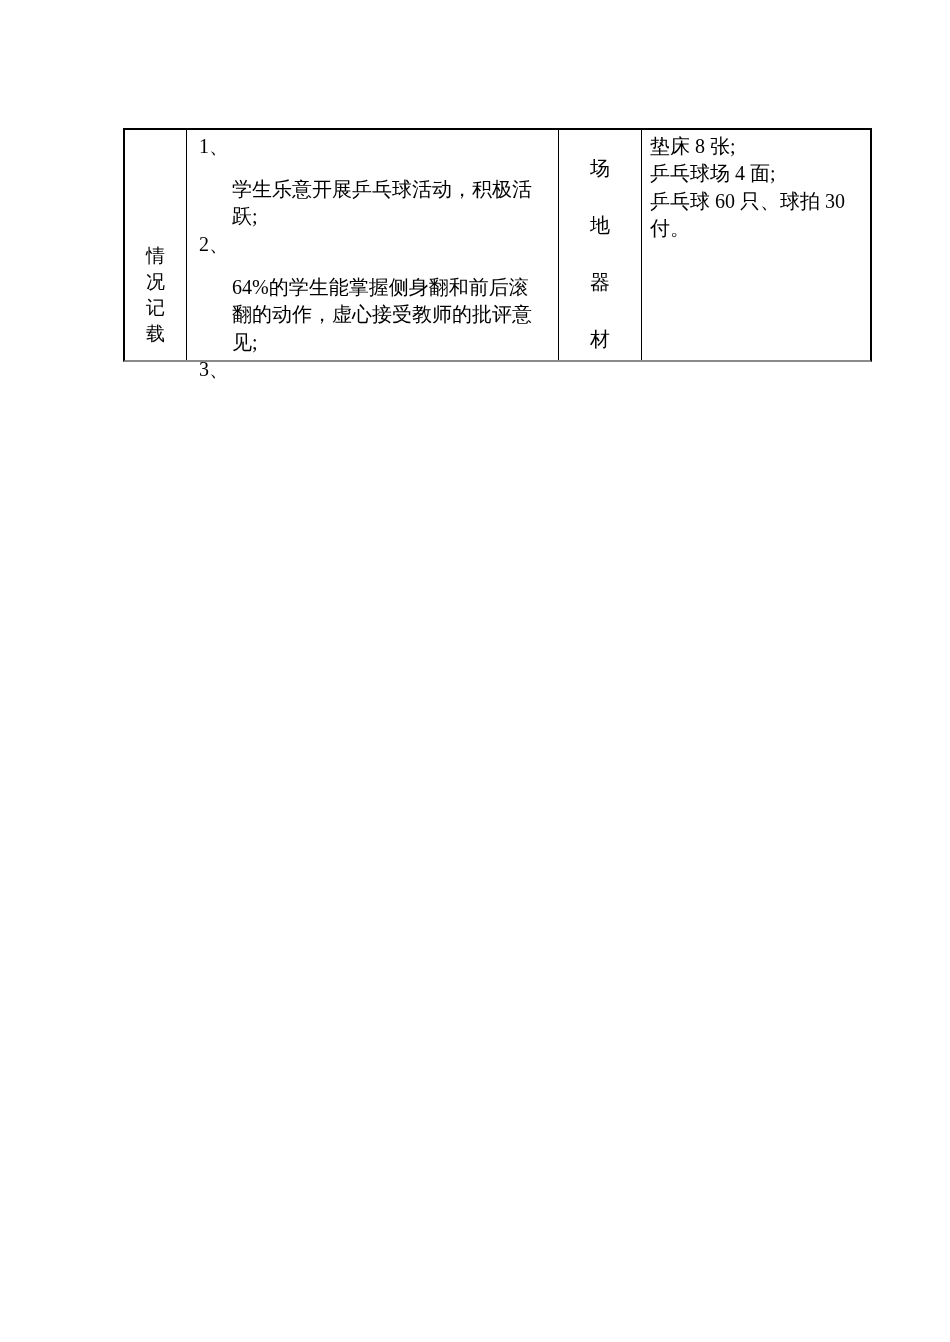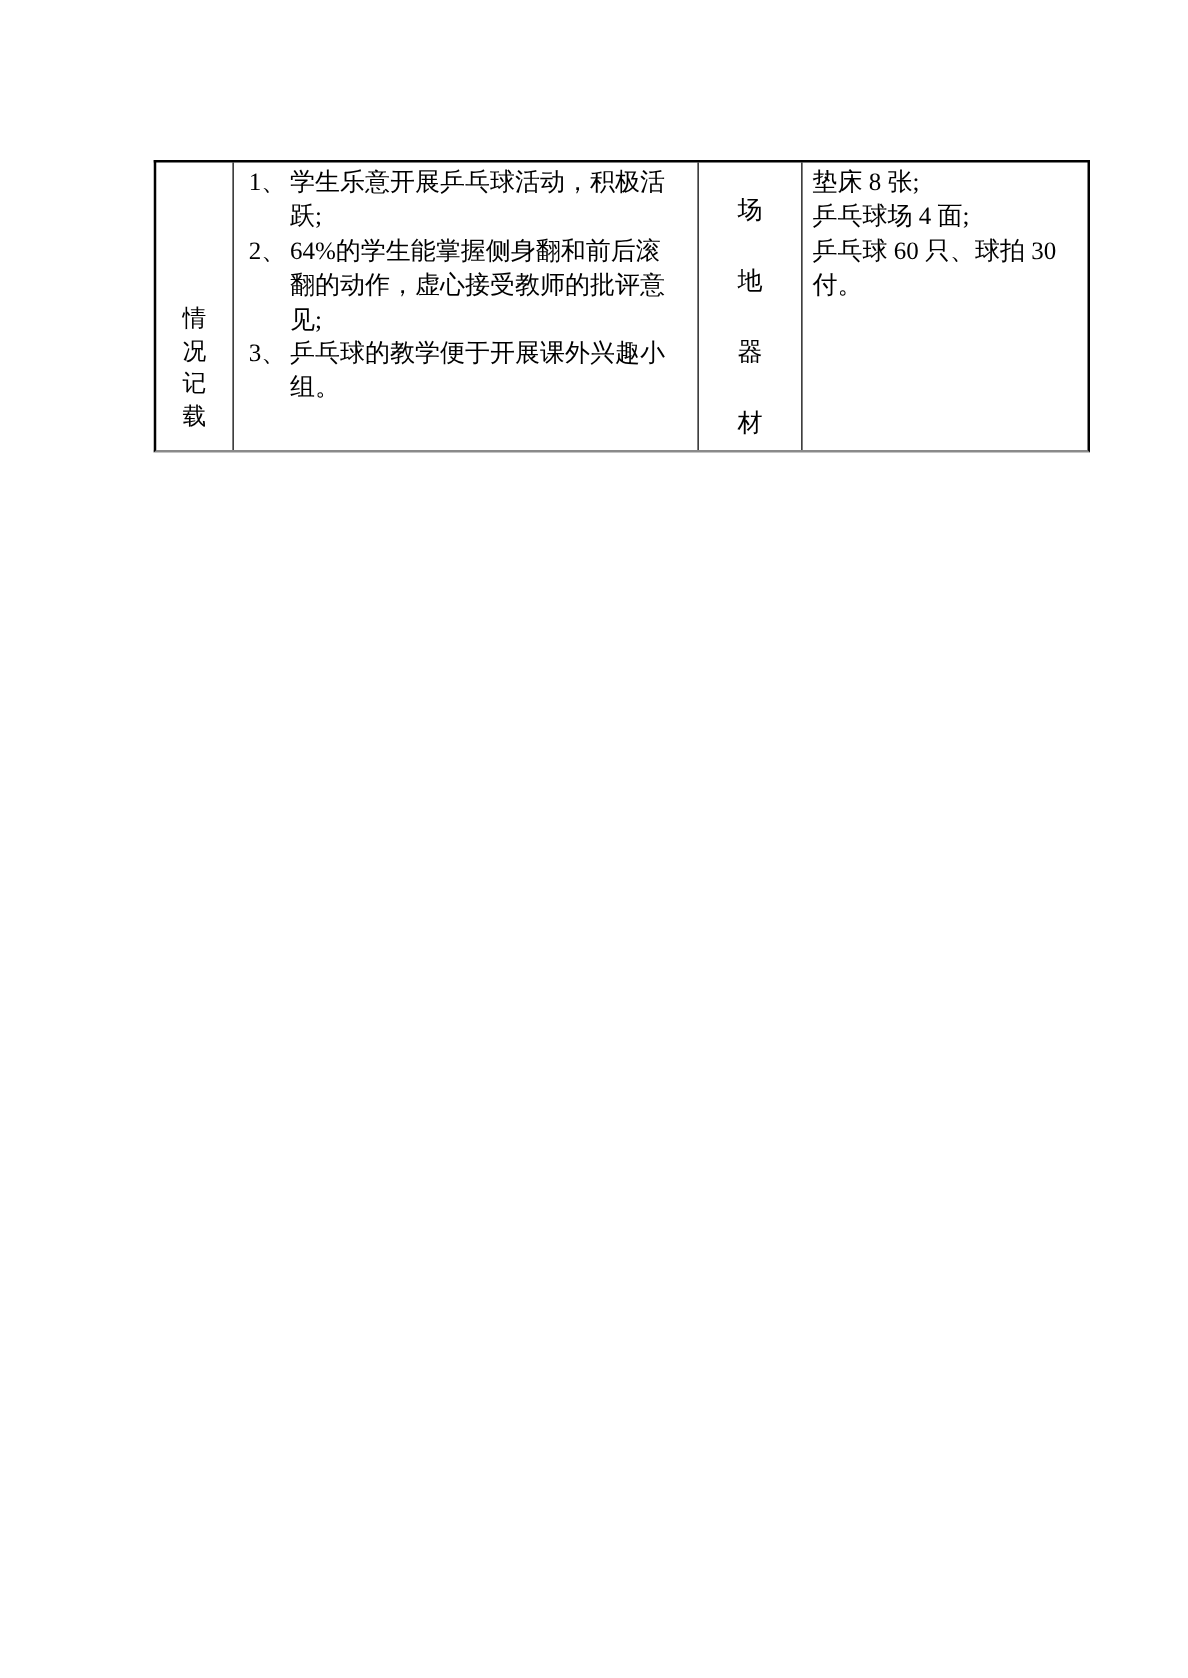--- a/index.html
+++ b/index.html
@@ -46,21 +46,21 @@
     border-right: 1.5px solid #000000;
     padding: 3px 4px 0 12px;
     font-size: 20px;
     line-height: 27.4px;
   }
   .list-item { display: flex; }
   .list-marker {
     width: 33px;
     flex-shrink: 0;
   }
-  .list-text { white-space: pre-line; }
+  .list-text { white-space: pre-line; margin-top: 43px; }
   .col-equipment-label {
     width: 83px;
     border-right: 1.5px solid #000000;
     padding-top: 10px;
     text-align: center;
   }
   .v-label-big {
     white-space: pre-line;
     font-size: 20px;
     line-height: 57px;
@@ -94,22 +94,20 @@
 跃;</div>
       </div>
       <div class="list-item">
         <span class="list-marker">2、</span>
         <div class="list-text">64%的学生能掌握侧身翻和前后滚
 翻的动作，虚心接受教师的批评意
 见;</div>
       </div>
       <div class="list-item">
         <span class="list-marker">3、</span>
-        <div class="list-text">乒乓球的教学便于开展课外兴趣小
-组。</div>
       </div>
     </div>
 
     <div class="col col-equipment-label">
       <div class="v-label-big">场
 地
 器
 材</div>
     </div>
 

